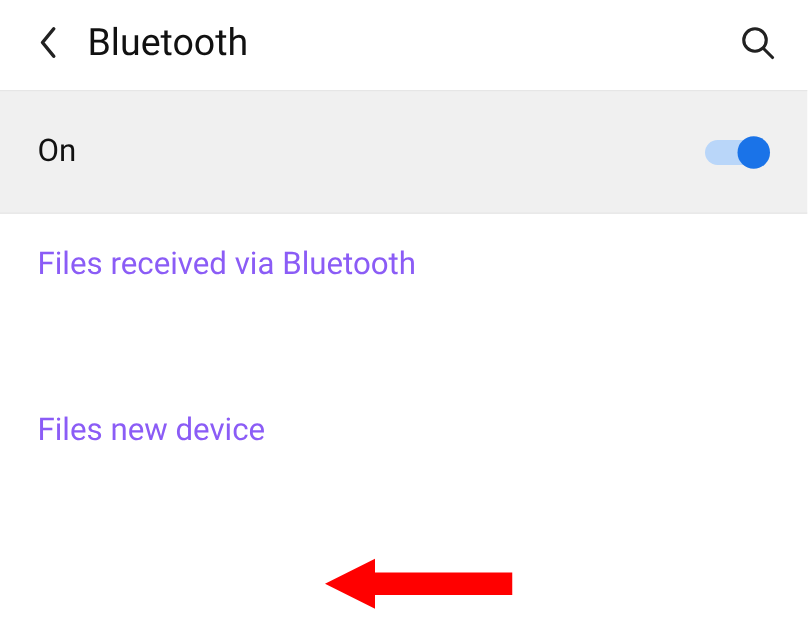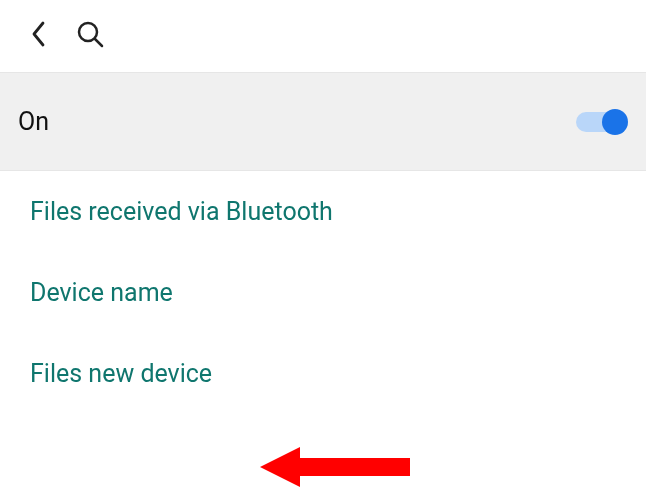--- a/index.html
+++ b/index.html
@@ -36,21 +36,21 @@
     .search-btn {
       display: flex;
       align-items: center;
       justify-content: center;
       width: 40px;
       height: 40px;
       cursor: pointer;
     }
     .toggle-section {
       background: #f0f0f0;
-      padding: 34px 18px;
+      padding: 34px 30px;
       display: flex;
       align-items: center;
       justify-content: space-between;
       border-top: 1px solid #e6e6e6;
       border-bottom: 1px solid #e6e6e6;
     }
     .toggle-label {
       font-size: 25px;
       color: #111;
     }
@@ -77,21 +77,21 @@
       border-radius: 50%;
       right: 0;
       top: 0;
     }
     .item {
       padding: 26px 30px;
       cursor: pointer;
     }
     .item-title {
       font-size: 25px;
-      color: #0f766e;
+      color: #8b5cf6;
     }
     .item-sub {
       font-size: 20px;
       color: #9a9a9a;
       margin-top: 4px;
     }
     .arrow-annotation {
       position: absolute;
       left: 260px;
       top: 442px;
@@ -100,20 +100,21 @@
   </style>
 </head>
 <body>
 
 <div class="header">
   <div class="back-btn">
     <svg width="16" height="28" viewBox="0 0 16 28" fill="none">
       <path d="M13 3 L4 14 L13 25" stroke="#222" stroke-width="2.8" stroke-linecap="round" stroke-linejoin="round"></path>
     </svg>
   </div>
+  <div class="title">Bluetooth</div>
   <div class="search-btn">
     <svg width="30" height="30" viewBox="0 0 30 30" fill="none">
       <circle cx="13" cy="13" r="9" stroke="#222" stroke-width="2.5"></circle>
       <line x1="20" y1="20" x2="27" y2="27" stroke="#222" stroke-width="2.5" stroke-linecap="round"></line>
     </svg>
   </div>
 </div>
 
 <div class="toggle-section">
   <div class="toggle-label">On</div>
@@ -121,21 +122,20 @@
     <div class="toggle-track"></div>
     <div class="toggle-thumb"></div>
   </div>
 </div>
 
 <div class="item">
   <div class="item-title">Files received via Bluetooth</div>
 </div>
 
 <div class="item">
-  <div class="item-title">Device name</div>
 </div>
 
 <div class="item">
   <div class="item-title">Files new device</div>
 </div>
 
 <svg class="arrow-annotation" width="150" height="50" viewBox="0 0 150 50">
   <polygon points="0,25 40,5 40,16 150,16 150,34 40,34 40,45" fill="#ff0000"></polygon>
 </svg>
 

